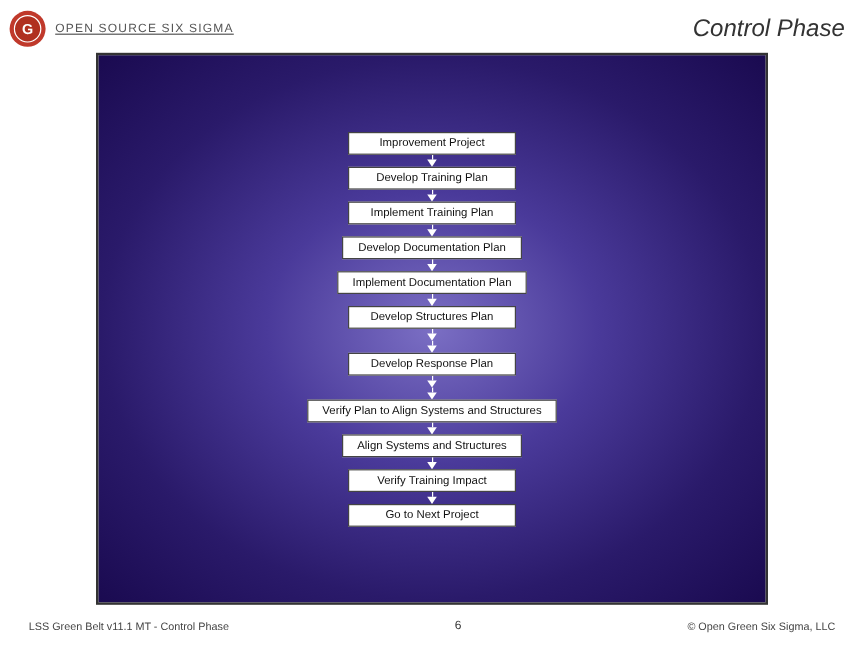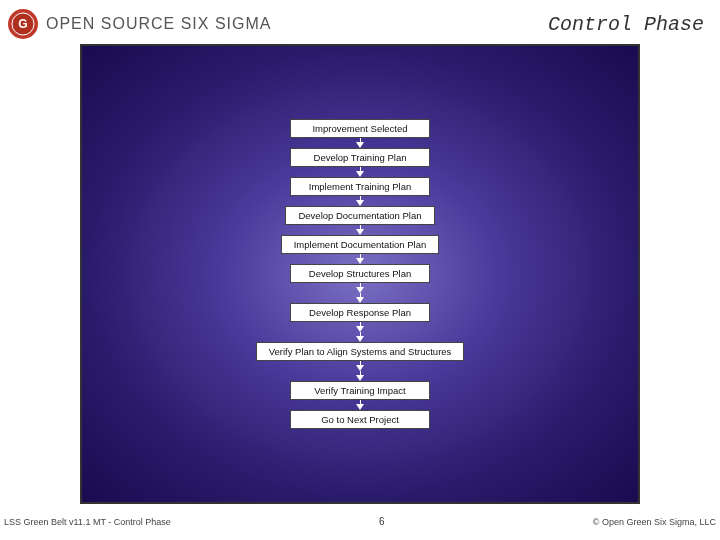--- a/index.html
+++ b/index.html
@@ -31,31 +31,31 @@
       border-radius: 50%;
       background: #c0392b;
       display: flex;
       align-items: center;
       justify-content: center;
       color: white;
       font-weight: bold;
       font-size: 13px;
     }
     .header-org-text {
-      font-size: 16px;
+      font-size: 10px;
       color: #555;
       letter-spacing: 1px;
       text-transform: uppercase;
+      text-decoration: underline;
     }
     .header-title {
       font-size: 20px;
       font-style: italic;
       color: #333;
       font-weight: normal;
-      font-family: Liberation Mono, monospace;
     }
 
     
     .main-content {
       padding: 0 16px 8px 16px;
     }
 
     
     .diagram-container {
       width: 560px;
@@ -110,21 +110,21 @@
       border-left: 4px solid transparent;
       border-right: 4px solid transparent;
       border-top: 6px solid white;
     }
 
     
     .footer {
       display: flex;
       justify-content: space-between;
       align-items: center;
-      padding: 4px 4px;
+      padding: 4px 24px;
       font-size: 9px;
       color: #444;
     }
     .footer-page {
       font-size: 10px;
       color: #333;
     }
   </style>
 </head>
 <body>
@@ -139,21 +139,21 @@
     </div>
     <span class="header-org-text">OPEN SOURCE SIX SIGMA</span>
   </div>
   <span class="header-title">Control Phase</span>
 </div>
 
 <div class="main-content">
   <div class="diagram-container">
 
     <div class="flow-box">
-      <span>Improvement Selected</span>
+      <span>Improvement Project</span>
     </div>
     <div class="flow-arrow">
       <div class="arrow-line"></div>
       <div class="arrow-head"></div>
     </div>
 
     <div class="flow-box">
       <span>Develop Training Plan</span>
     </div>
     <div class="flow-arrow">
@@ -212,20 +212,23 @@
     </div>
 
     <div class="flow-box" style="min-width:200px;">
       <span>Verify Plan to Align Systems and Structures</span>
     </div>
     <div class="flow-arrow">
       <div class="arrow-line"></div>
       <div class="arrow-head"></div>
     </div>
 
+    <div class="flow-box">
+      <span>Align Systems and Structures</span>
+    </div>
     <div class="flow-arrow">
       <div class="arrow-line"></div>
       <div class="arrow-head"></div>
     </div>
 
     <div class="flow-box">
       <span>Verify Training Impact</span>
     </div>
     <div class="flow-arrow">
       <div class="arrow-line"></div>

